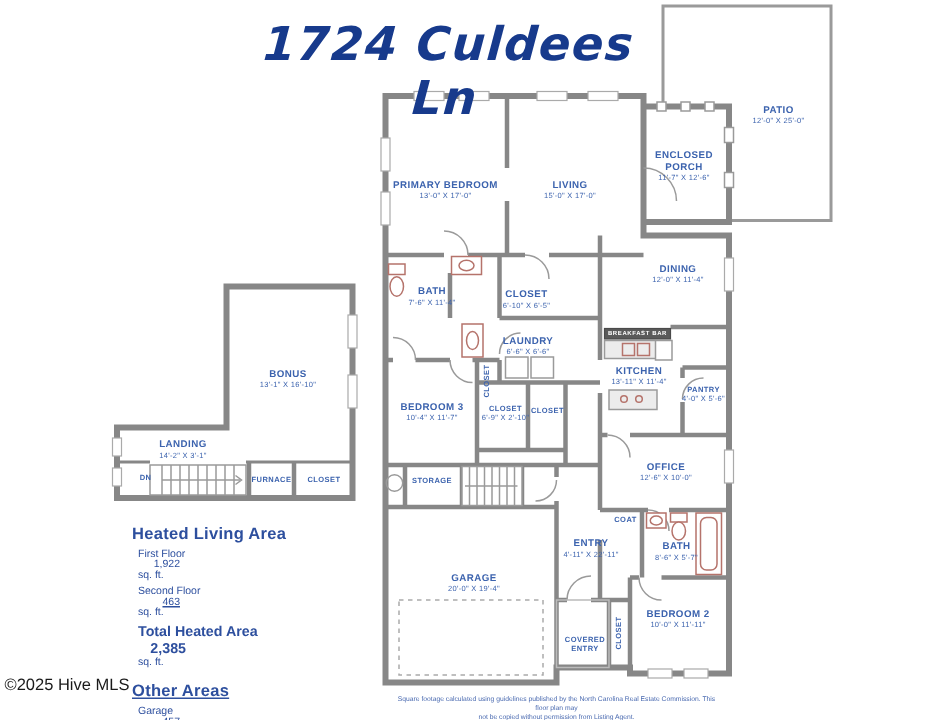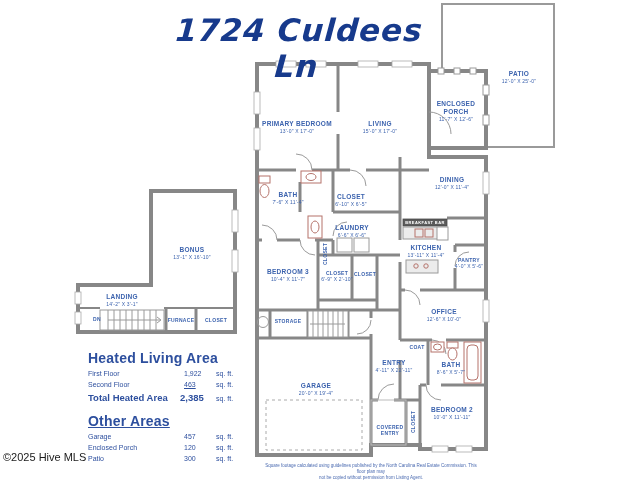--- a/index.html
+++ b/index.html
@@ -12,25 +12,25 @@
   .room-label{position:absolute;transform:translate(-50%,0);text-align:center;
     color:#3c63ae;line-height:1.25;white-space:nowrap;z-index:5;}
   .room-label .rname{display:block;font-size:6.5px;font-weight:bold;letter-spacing:.3px;}
   .room-label .rdims{display:block;font-size:5px;letter-spacing:.2px;}
   .room-label.wrap{white-space:normal;width:52px;}
   .room-label.tiny .rname{font-size:5px;}
   .room-label.rot{transform:translate(-50%,-50%) rotate(-90deg);}
   .bar-label{position:absolute;transform:translate(-50%,-50%);color:#ffffff;
     font-size:4px;font-weight:bold;letter-spacing:.4px;z-index:6;white-space:nowrap;}
   .stats{position:absolute;left:88px;top:350px;width:150px;color:#2d4f9e;z-index:5;}
-  .stats .heading{font-size:14px;font-weight:bold;letter-spacing:.2px;margin:0 0 4px 0;}
+  .stats .heading{font-size:11px;font-weight:bold;letter-spacing:.2px;margin:0 0 4px 0;}
   .stats .heading.other{margin-top:10px;text-decoration:underline;}
-  .stats .srow{display:flex;align-items:baseline;font-size:7px;margin:0 0 4px 0;}
+  .stats .srow{display:flex;align-items:baseline;font-size:7px;margin:0 0 4px 0;flex-direction:column;}
   .stats .srow .lbl{flex:1;}
-  .stats .srow .val{width:28px;text-align:left;}
+  .stats .srow .val{width:28px;text-align:right;}
   .stats .srow .val.ul{text-decoration:underline;}
   .stats .srow .unit{width:22px;margin-left:4px;}
   .stats .srow.total{font-size:9.5px;font-weight:bold;margin:2px 0 6px 0;}
   .stats .srow.total .val{width:32px;}
   .copyright{position:absolute;left:3px;top:451px;font-size:11px;color:#1a1a1a;z-index:5;}
   .disclaimer{position:absolute;left:371px;top:463px;transform:translateX(-50%);
     width:220px;text-align:center;font-size:4.5px;line-height:1.3;color:#4a6ab0;z-index:5;}
 </style>
 </head>
 <body>

